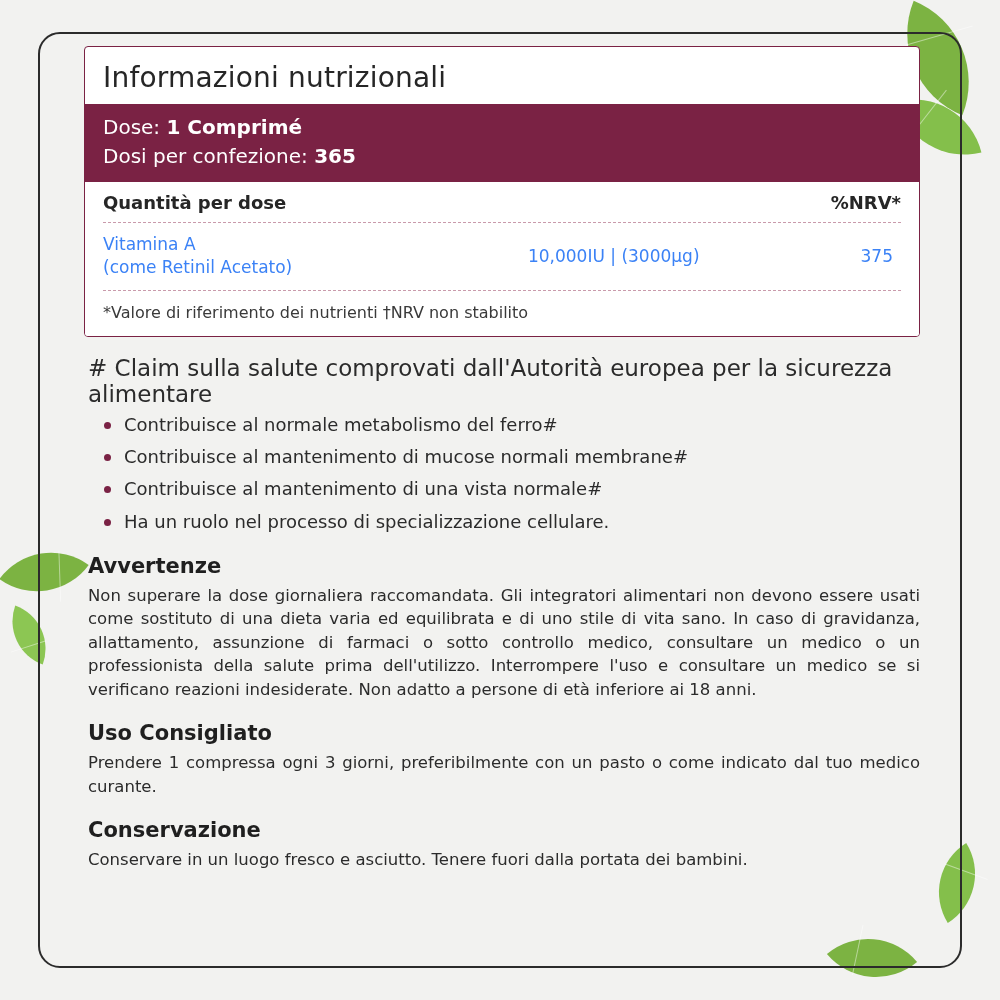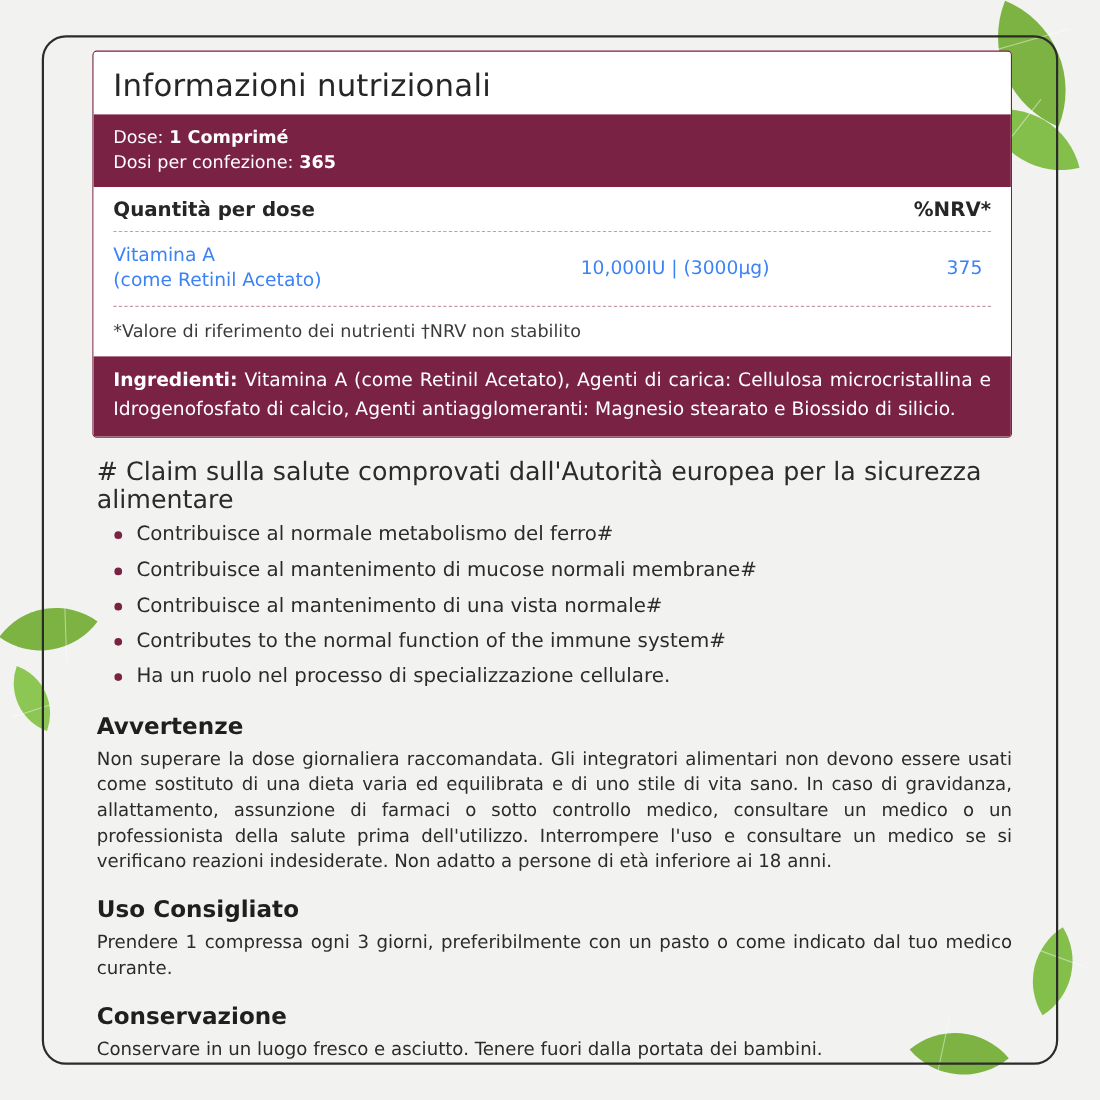--- a/index.html
+++ b/index.html
@@ -65,21 +65,21 @@
     font-size: 28px;
     color: #262626;
     padding: 14px 18px 10px 18px;
     font-weight: 400;
     letter-spacing: 0.2px;
   }
   .facts-head {
     background: #7a2244;
     color: #ffffff;
     padding: 9px 18px 11px 18px;
-    font-size: 16px;
+    font-size: 20px;
     line-height: 1.45;
   }
   .facts-head b { font-weight: 700; }
 
   .facts-body { background: #ffffff; padding: 0 18px; }
 
   .row-qty {
     display: flex;
     justify-content: space-between;
     align-items: flex-end;
@@ -213,32 +213,28 @@
           <div>Vitamina A</div>
           <div>(come Retinil Acetato)</div>
         </div>
         <div class="nutrient-amt">10,000IU | (3000µg)</div>
         <div class="nutrient-nrv">375</div>
       </div>
 
       <div class="facts-note">*Valore di riferimento dei nutrienti †NRV non stabilito</div>
     </div>
 
-    <div class="ingredients">
-      <b>Ingredienti:</b><span> Vitamina A (come Retinil Acetato), Agenti di carica: Cellulosa microcristallina e Idrogenofosfato di calcio, Agenti antiagglomeranti: Magnesio stearato e Biossido di silicio.</span>
-    </div>
   </div>
 
   <div class="claim-note"># Claim sulla salute comprovati dall'Autorità europea per la sicurezza alimentare</div>
 
   <ul class="claims">
     <li>Contribuisce al normale metabolismo del ferro#</li>
     <li>Contribuisce al mantenimento di mucose normali membrane#</li>
     <li>Contribuisce al mantenimento di una vista normale#</li>
-    <li>Contributes to the normal function of the immune system#</li>
     <li>Ha un ruolo nel processo di specializzazione cellulare.</li>
   </ul>
 
   <h2 class="sec">Avvertenze</h2>
   <p class="sec-body">Non superare la dose giornaliera raccomandata. Gli integratori alimentari non devono essere usati come sostituto di una dieta varia ed equilibrata e di uno stile di vita sano. In caso di gravidanza, allattamento, assunzione di farmaci o sotto controllo medico, consultare un medico o un professionista della salute prima dell'utilizzo. Interrompere l'uso e consultare un medico se si verificano reazioni indesiderate. Non adatto a persone di età inferiore ai 18 anni.</p>
 
   <h2 class="sec">Uso Consigliato</h2>
   <p class="sec-body">Prendere 1 compressa ogni 3 giorni, preferibilmente con un pasto o come indicato dal tuo medico curante.</p>
 
   <h2 class="sec">Conservazione</h2>

